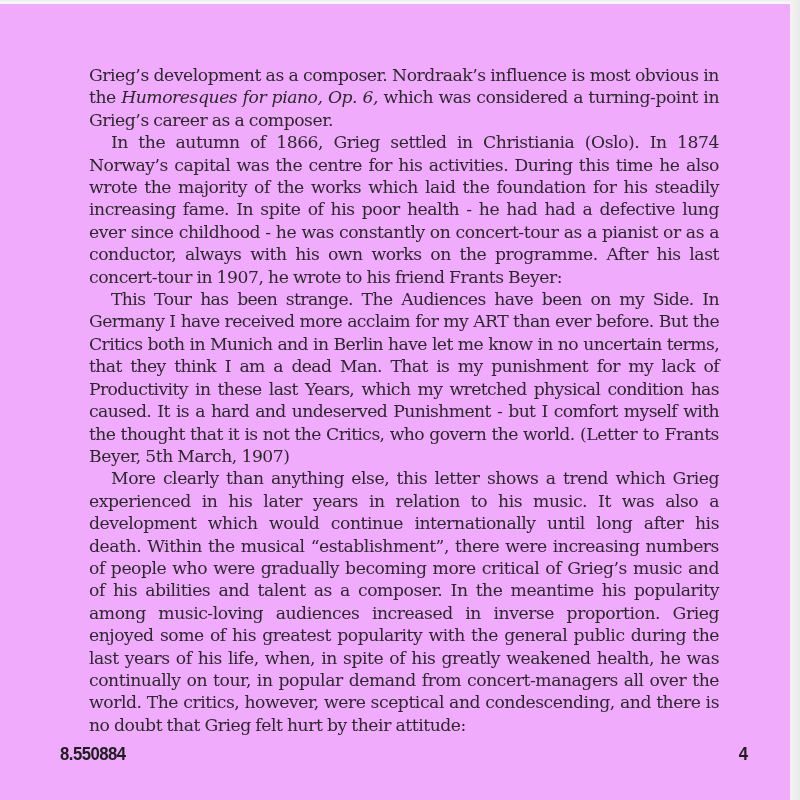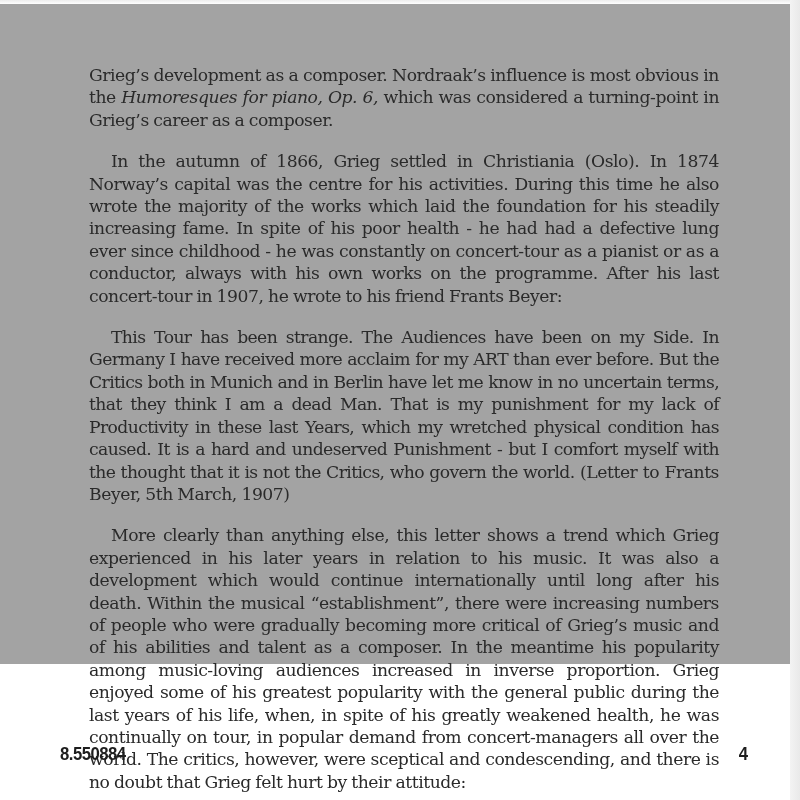--- a/index.html
+++ b/index.html
@@ -6,22 +6,22 @@
       margin: 0;
       padding: 0;
       width: 800px;
       height: 800px;
       overflow: hidden;
       background: #ffffff;
     }
     .page {
       position: relative;
       width: 800px;
-      height: 664px;
-      background: #a3a3a3;
+      height: 800px;
+      background: #f0abfc;
     }
     .right-edge {
       position: absolute;
       top: 0;
       right: 0;
       width: 10px;
       height: 800px;
       background: linear-gradient(to right, #f3f3f3, #e9e9e9);
     }
     .top-shadow {
@@ -42,21 +42,21 @@
       letter-spacing: -0.45px;
       word-spacing: -0.5px;
     }
     .para {
       margin: 0;
       text-align: justify;
       text-align-last: left;
     }
     .para.indent {
       text-indent: 22px;
-      margin-top: 19px;
+      margin-top: 0;
     }
     .quote {
       letter-spacing: -0.6px;
     }
     .tail {
       font-style: normal;
     }
     .footer-cat {
       position: absolute;
       left: 60px;

